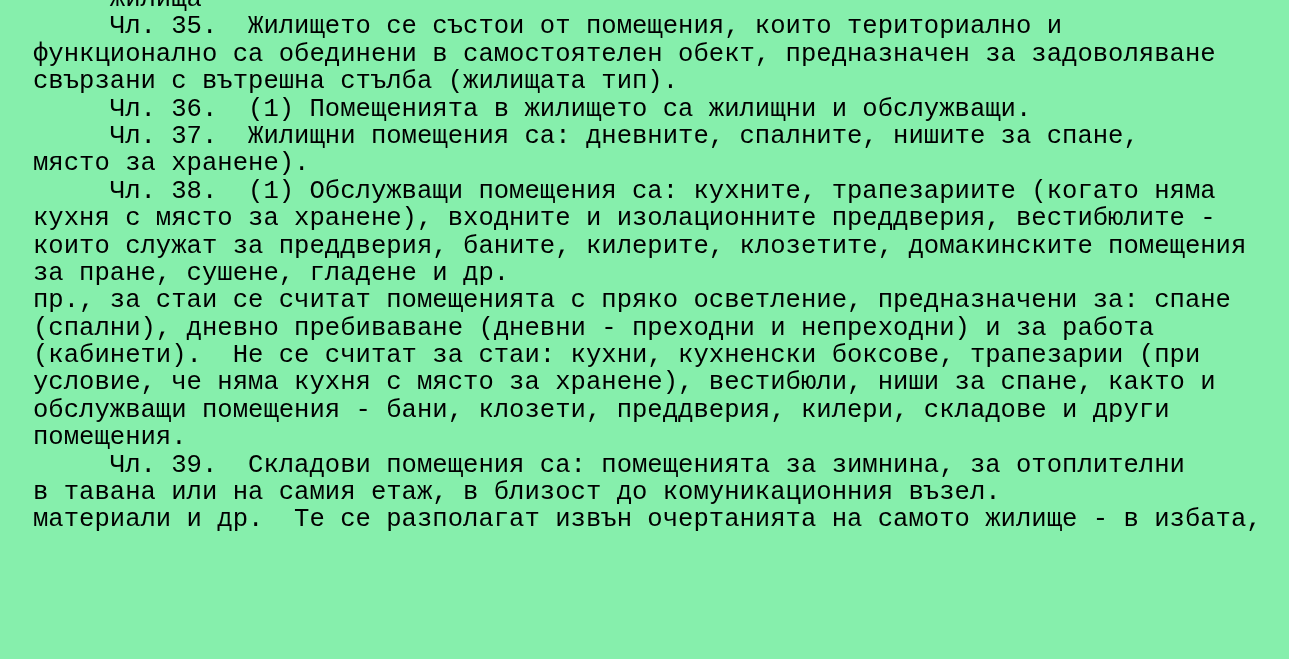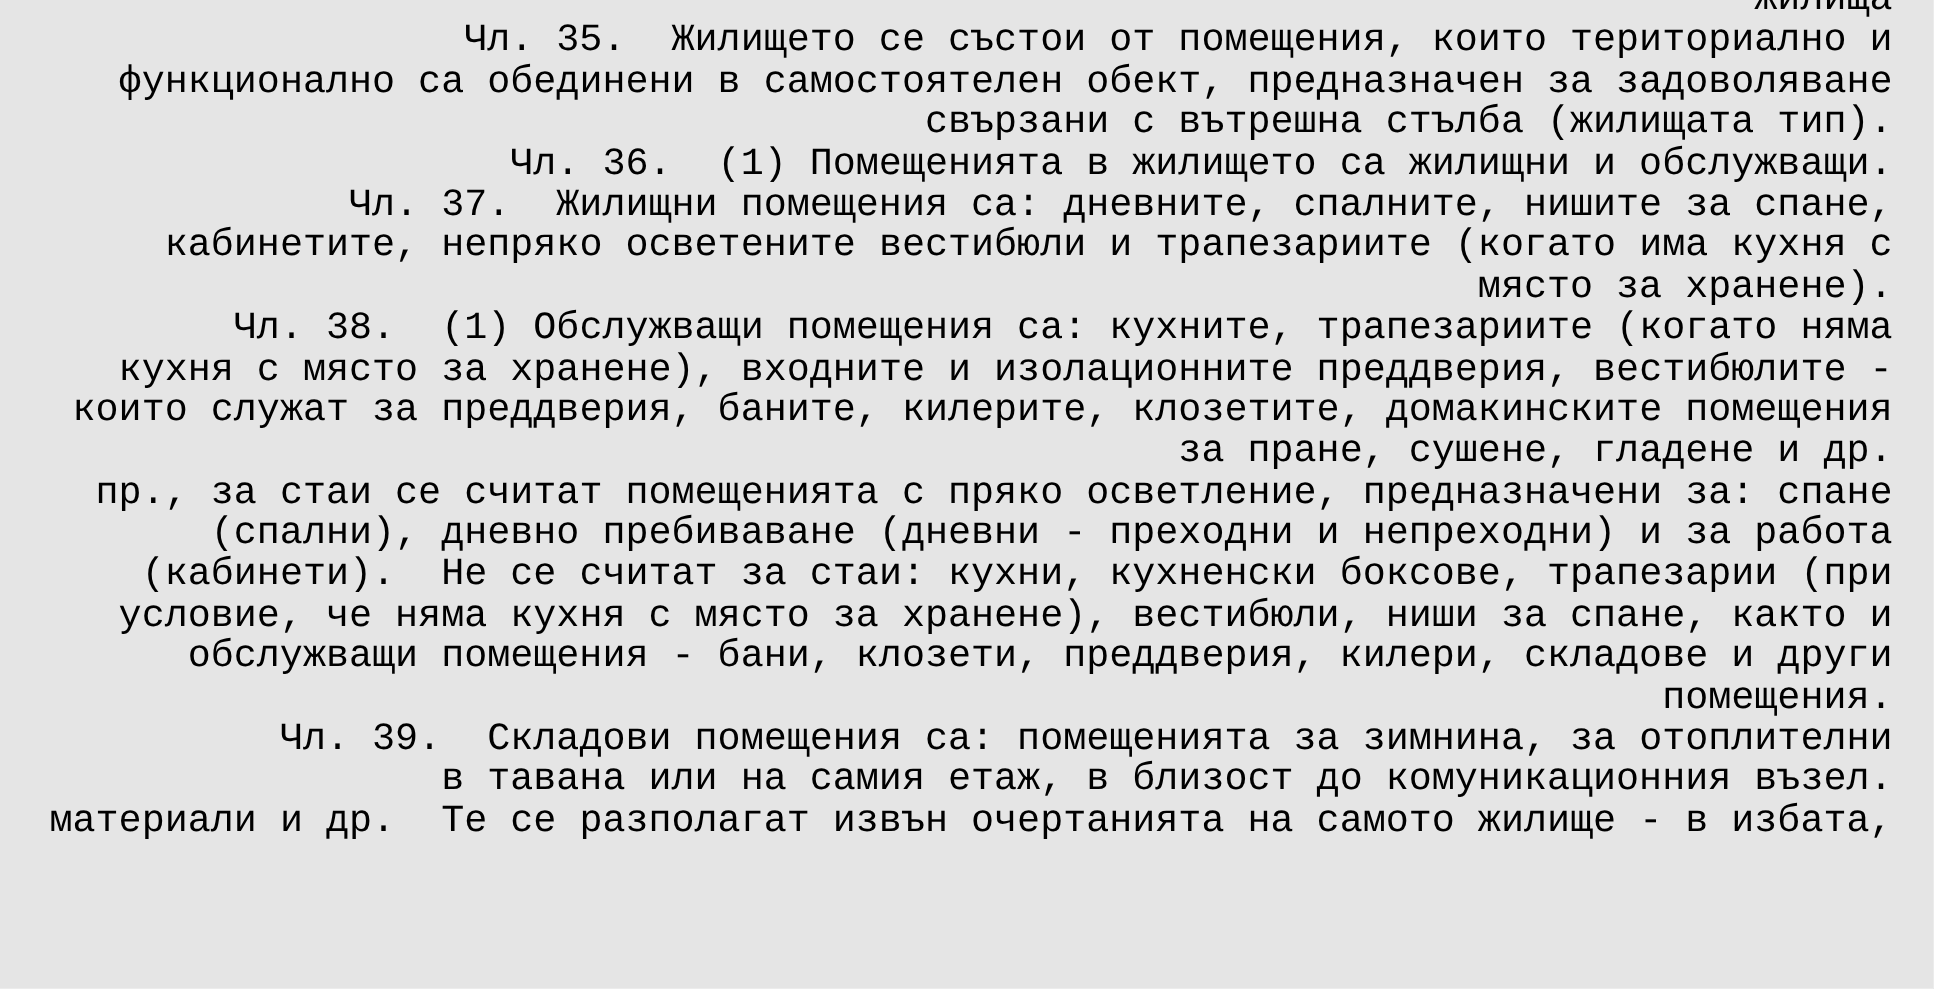--- a/index.html
+++ b/index.html
@@ -13,22 +13,21 @@
     overflow: hidden;
     position: relative;
   }
   .doc-viewport {
     position: absolute;
     left: 0;
     top: 0;
     width: 1289px;
     height: 659px;
     overflow: hidden;
-    background: #e5e5e5;
-    text-align: right;
+    background: #86efac;
   }
   .doc-text {
     position: absolute;
     left: 33px;
     top: -14px;
     margin: 0;
     font-family: "Liberation Mono", "DejaVu Sans Mono", monospace;
     font-size: 25.6px;
     line-height: 27.4px;
     color: #000000;
@@ -43,21 +42,20 @@
 <body>
 
 <div class="doc-viewport">
   <div class="doc-text">
       <div class="text-line">     жилища</div>
       <div class="text-line">     Чл. 35.  Жилището се състои от помещения, които териториално и</div>
       <div class="text-line">функционално са обединени в самостоятелен обект, предназначен за задоволяване</div>
       <div class="text-line">свързани с вътрешна стълба (жилищата тип).</div>
       <div class="text-line">     Чл. 36.  (1) Помещенията в жилището са жилищни и обслужващи.</div>
       <div class="text-line">     Чл. 37.  Жилищни помещения са: дневните, спалните, нишите за спане,</div>
-      <div class="text-line">кабинетите, непряко осветените вестибюли и трапезариите (когато има кухня с</div>
       <div class="text-line">място за хранене).</div>
       <div class="text-line">     Чл. 38.  (1) Обслужващи помещения са: кухните, трапезариите (когато няма</div>
       <div class="text-line">кухня с място за хранене), входните и изолационните преддверия, вестибюлите -</div>
       <div class="text-line">които служат за преддверия, баните, килерите, клозетите, домакинските помещения</div>
       <div class="text-line">за пране, сушене, гладене и др.</div>
       <div class="text-line">пр., за стаи се считат помещенията с пряко осветление, предназначени за: спане</div>
       <div class="text-line">(спални), дневно пребиваване (дневни - преходни и непреходни) и за работа</div>
       <div class="text-line">(кабинети).  Не се считат за стаи: кухни, кухненски боксове, трапезарии (при</div>
       <div class="text-line">условие, че няма кухня с място за хранене), вестибюли, ниши за спане, както и</div>
       <div class="text-line">обслужващи помещения - бани, клозети, преддверия, килери, складове и други</div>

